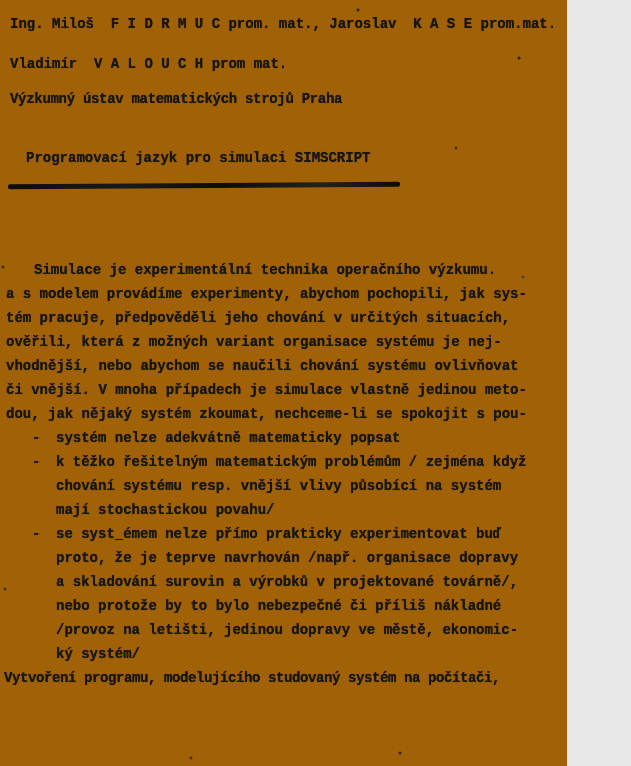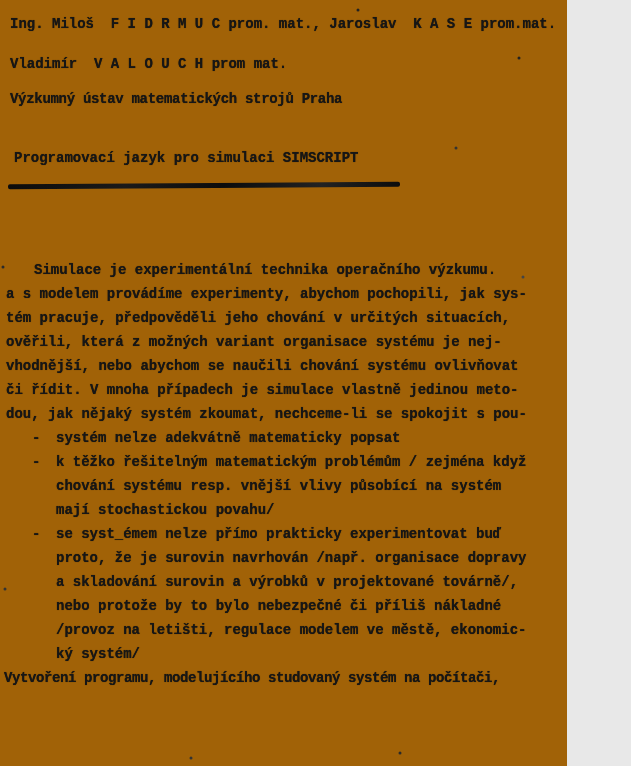--- a/index.html
+++ b/index.html
@@ -12,21 +12,21 @@
     font-family: "Liberation Mono", "DejaVu Sans Mono", monospace;
     font-weight: 700;
     color: #161616;
     font-size: 14px;
     text-shadow: 0 0 0.7px rgba(10,10,10,0.85);
   }
   .abs { position: absolute; white-space: pre; }
   .hdr1 { top: 16px; left: 10px; }
   .hdr2 { top: 56px; left: 10px; }
   .hdr3 { top: 91px; left: 10px; letter-spacing: -0.3px; }
-  .doc-title { top: 150px; left: 14px; }
+  .doc-title { top: 150px; left: 26px; }
   .title-rule {
     position: absolute;
     top: 183px; left: 8px;
     width: 392px; height: 5px;
     background: linear-gradient(90deg, #0c0c0c 0%, #1a1a1a 30%, #0c0c0c 55%, #222 80%, #0c0c0c 100%);
     border-radius: 2px;
     transform: rotate(-0.35deg);
   }
   .body-block {
     position: absolute;
@@ -76,41 +76,41 @@
 
   <div class="abs doc-title">Programovací jazyk pro simulaci SIMSCRIPT</div>
   <div class="title-rule"></div>
 
   <div class="body-block">
     <div class="line para-first">Simulace je experimentální technika operačního výzkumu.</div>
     <div class="line">a s modelem provádíme experimenty, abychom pochopili, jak sys-</div>
     <div class="line">tém pracuje, předpověděli jeho chování v určitých situacích,</div>
     <div class="line">ověřili, která z možných variant organisace systému je nej-</div>
     <div class="line">vhodnější, nebo abychom se naučili chování systému ovlivňovat</div>
-    <div class="line">či řídit. V mnoha případech je simulace vlastně jedinou meto-</div>
+    <div class="line">či vnější. V mnoha případech je simulace vlastně jedinou meto-</div>
     <div class="line">dou, jak nějaký systém zkoumat, nechceme-li se spokojit s pou-</div>
 
     <div class="bullet">
       <span class="marker">-</span>
       <div class="line">systém nelze adekvátně matematicky popsat</div>
     </div>
 
     <div class="bullet">
       <span class="marker">-</span>
       <div class="line">k těžko řešitelným matematickým problémům / zejména když</div>
       <div class="line">chování systému resp. vnější vlivy působící na systém</div>
       <div class="line">mají stochastickou povahu/</div>
     </div>
 
     <div class="bullet">
       <span class="marker">-</span>
       <div class="line">se syst_émem nelze přímo prakticky experimentovat buď</div>
-      <div class="line">proto, že je surovin navrhován /např. organisace dopravy</div>
+      <div class="line">proto, že je teprve navrhován /např. organisace dopravy</div>
       <div class="line">a skladování surovin a výrobků v projektované továrně/,</div>
       <div class="line">nebo protože by to bylo nebezpečné či příliš nákladné</div>
-      <div class="line">/provoz na letišti, regulace modelem ve městě, ekonomic-</div>
+      <div class="line">/provoz na letišti, jedinou dopravy ve městě, ekonomic-</div>
       <div class="line">ký systém/</div>
     </div>
 
     <div class="line closing">Vytvoření programu, modelujícího studovaný systém na počítači,</div>
   </div>
 
 </div>
 
 </body></html>

